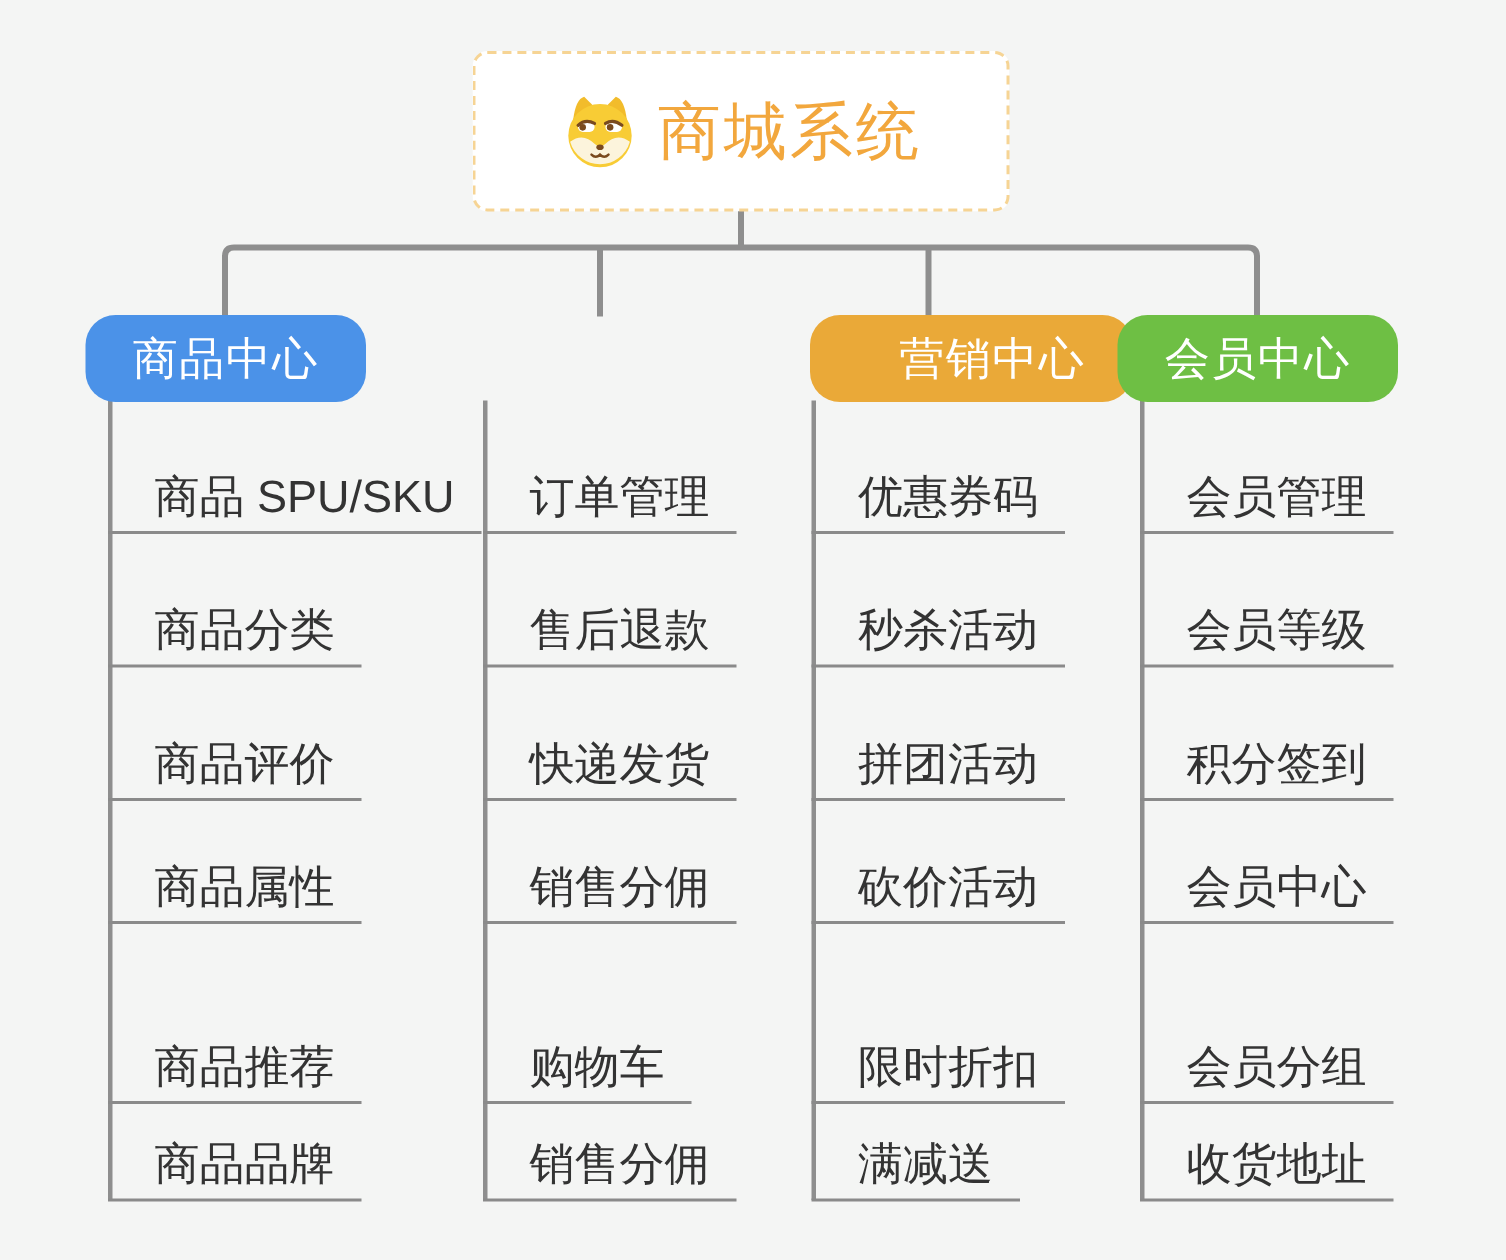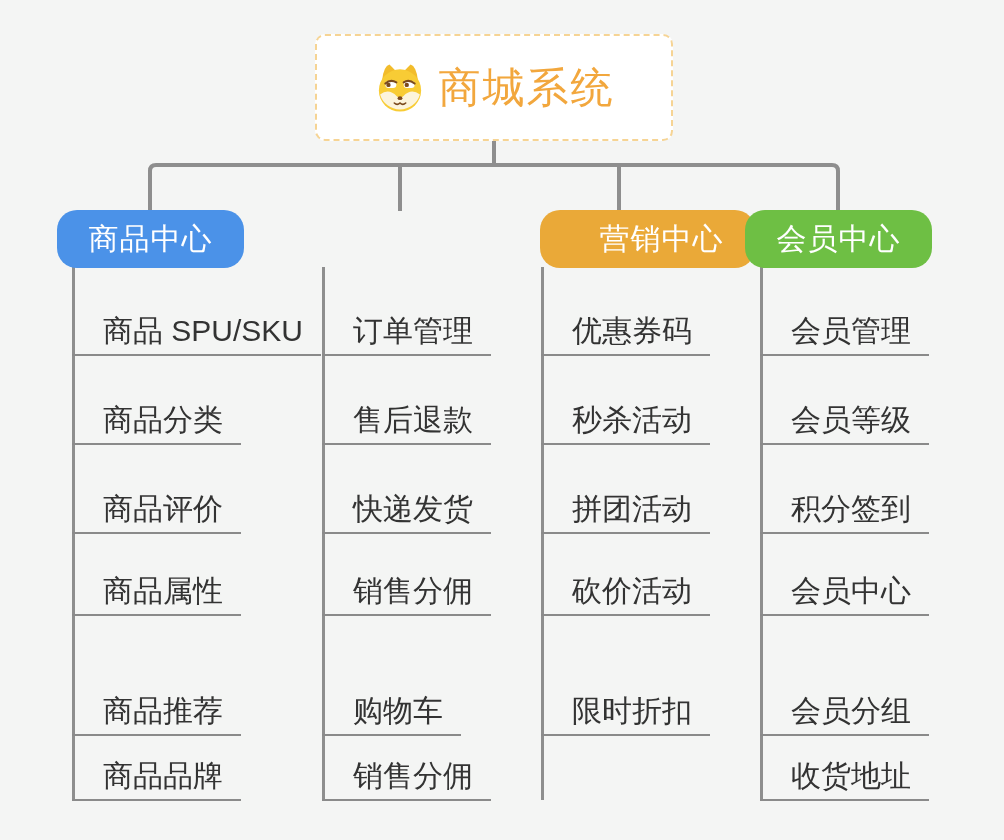--- a/index.html
+++ b/index.html
@@ -110,20 +110,21 @@
   <div class="leaf c1 r2">快递发货</div>
   <div class="leaf c1 r3">销售分佣</div>
   <div class="leaf c1 r4">购物车</div>
   <div class="leaf c1 r5">销售分佣</div>
 
   <div class="leaf c2 r0">优惠券码</div>
   <div class="leaf c2 r1">秒杀活动</div>
   <div class="leaf c2 r2">拼团活动</div>
   <div class="leaf c2 r3">砍价活动</div>
   <div class="leaf c2 r4">限时折扣</div>
+  <div class="leaf c2 r5">满减送</div>
 
   <div class="leaf c3 r0">会员管理</div>
   <div class="leaf c3 r1">会员等级</div>
   <div class="leaf c3 r2">积分签到</div>
   <div class="leaf c3 r3">会员中心</div>
   <div class="leaf c3 r4">会员分组</div>
   <div class="leaf c3 r5">收货地址</div>
 
 </div>
 

